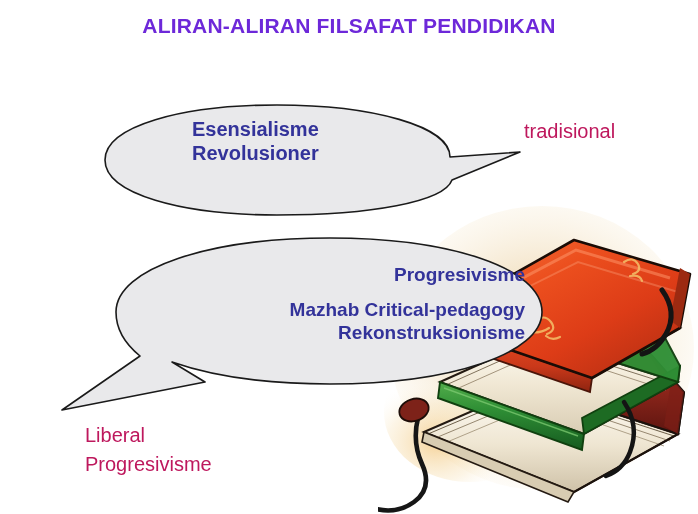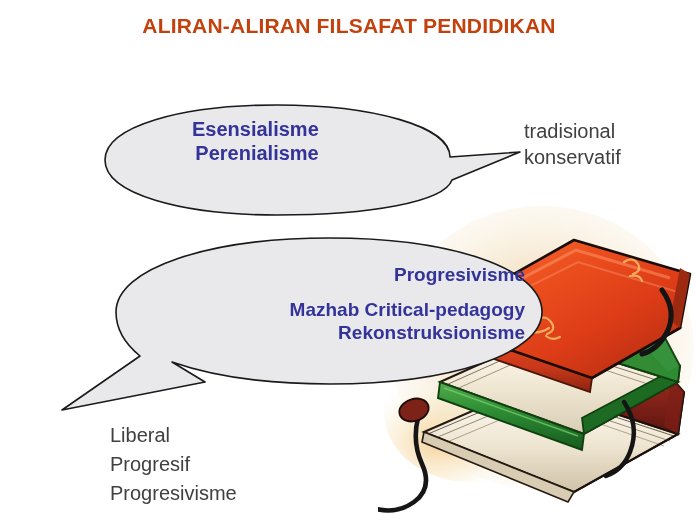--- a/index.html
+++ b/index.html
@@ -23,21 +23,21 @@
   #slide-title {
     position: absolute;
     left: 0;
     top: 14px;
     width: 698px;
     text-align: center;
     font-family: "Liberation Sans", sans-serif;
     font-weight: bold;
     font-size: 21px;
     letter-spacing: 0.2px;
-    color: #c2410c;
+    color: #6d28d9;
     white-space: nowrap;
   }
 
   
   #books-illustration {
     position: absolute;
     left: 378px;
     top: 196px;
     width: 320px;
     height: 318px;
@@ -92,36 +92,35 @@
     text-align: right;
     font-size: 19px;
   }
   .bubble-line-gap {
     height: 13px;
   }
 
   
   .annotation {
     position: absolute;
-    color: #404040;
+    color: #be185d;
     font-family: "Liberation Sans", sans-serif;
     font-weight: normal;
     font-size: 20px;
     line-height: 1.32;
     white-space: nowrap;
   }
   #label-right {
     left: 524px;
     top: 118px;
   }
   #label-bottom-left {
     left: 85px;
     top: 421px;
     line-height: 1.45;
-    margin-left: 25px;
   }
 </style>
 </head>
 <body>
 
 <div id="slide">
 
   <div id="slide-title">ALIRAN-ALIRAN FILSAFAT PENDIDIKAN</div>
 
   <div id="books-illustration">
@@ -238,21 +237,21 @@
       <path d="M5 60
                C5 26 82 5 177 5
                C272 5 350 26 350 57
                L420 52
                L352 80
                C344 102 270 115 177 115
                C82 115 5 94 5 60 Z" fill="#e9e9eb" stroke="#1a1a1a" stroke-width="1.6" stroke-linejoin="round"></path>
     </svg>
     <div class="bubble-text" id="bubble-one-text">
       <div>Esensialisme</div>
-      <div>Perenialisme</div>
+      <div>Revolusioner</div>
     </div>
   </div>
 
   <div class="bubble" id="bubble-two">
     <svg viewBox="0 0 500 185" xmlns="http://www.w3.org/2000/svg">
       <path d="M66 80
                C66 36 160 6 280 6
                C400 6 492 36 492 80
                C492 122 400 152 280 152
                C218 152 162 144 122 130
@@ -264,22 +263,20 @@
     <div class="bubble-text" id="bubble-two-text">
       <div>Progresivisme</div>
       <div class="bubble-line-gap"></div>
       <div>Mazhab Critical-pedagogy</div>
       <div>Rekonstruksionisme</div>
     </div>
   </div>
 
   <div class="annotation" id="label-right">
     <div>tradisional</div>
-    <div>konservatif</div>
   </div>
 
   <div class="annotation" id="label-bottom-left">
     <div>Liberal</div>
-    <div>Progresif</div>
     <div>Progresivisme</div>
   </div>
 
 </div>
 
 </body></html>

